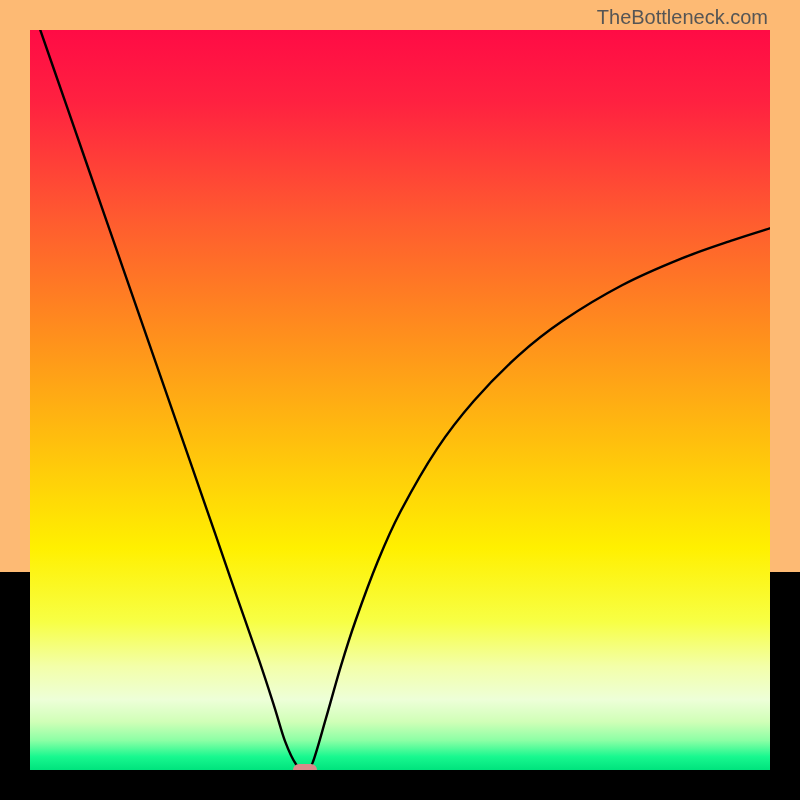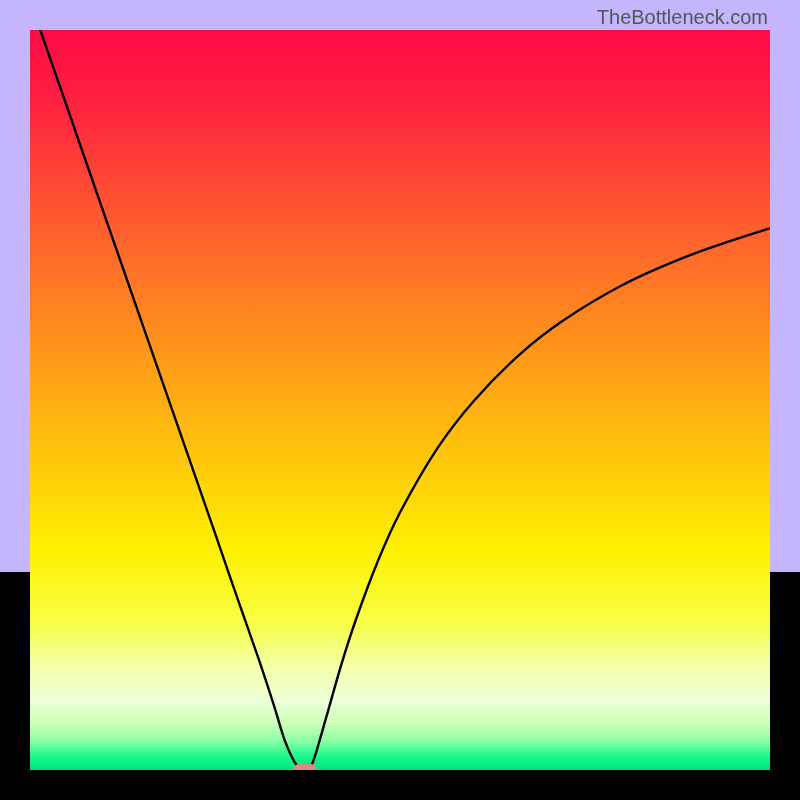--- a/index.html
+++ b/index.html
@@ -3,21 +3,21 @@
 <meta charset="utf-8">
 <style>
   * { margin: 0; padding: 0; box-sizing: border-box; }
   html, body { width: 800px; height: 800px; overflow: hidden; }
   body { background: #000; font-family: Arial, Helvetica, sans-serif; }
 
   .frame {
     position: absolute;
     left: 0; top: 0;
     width: 800px; height: 572px;
-    background: #c4b5fd;
+    background: #fdba74;
   }
 
   .plot-area {
     position: absolute;
     left: 30px; top: 30px;
     width: 740px; height: 740px;
     overflow: hidden;
   }
 
   .gradient-bg {

